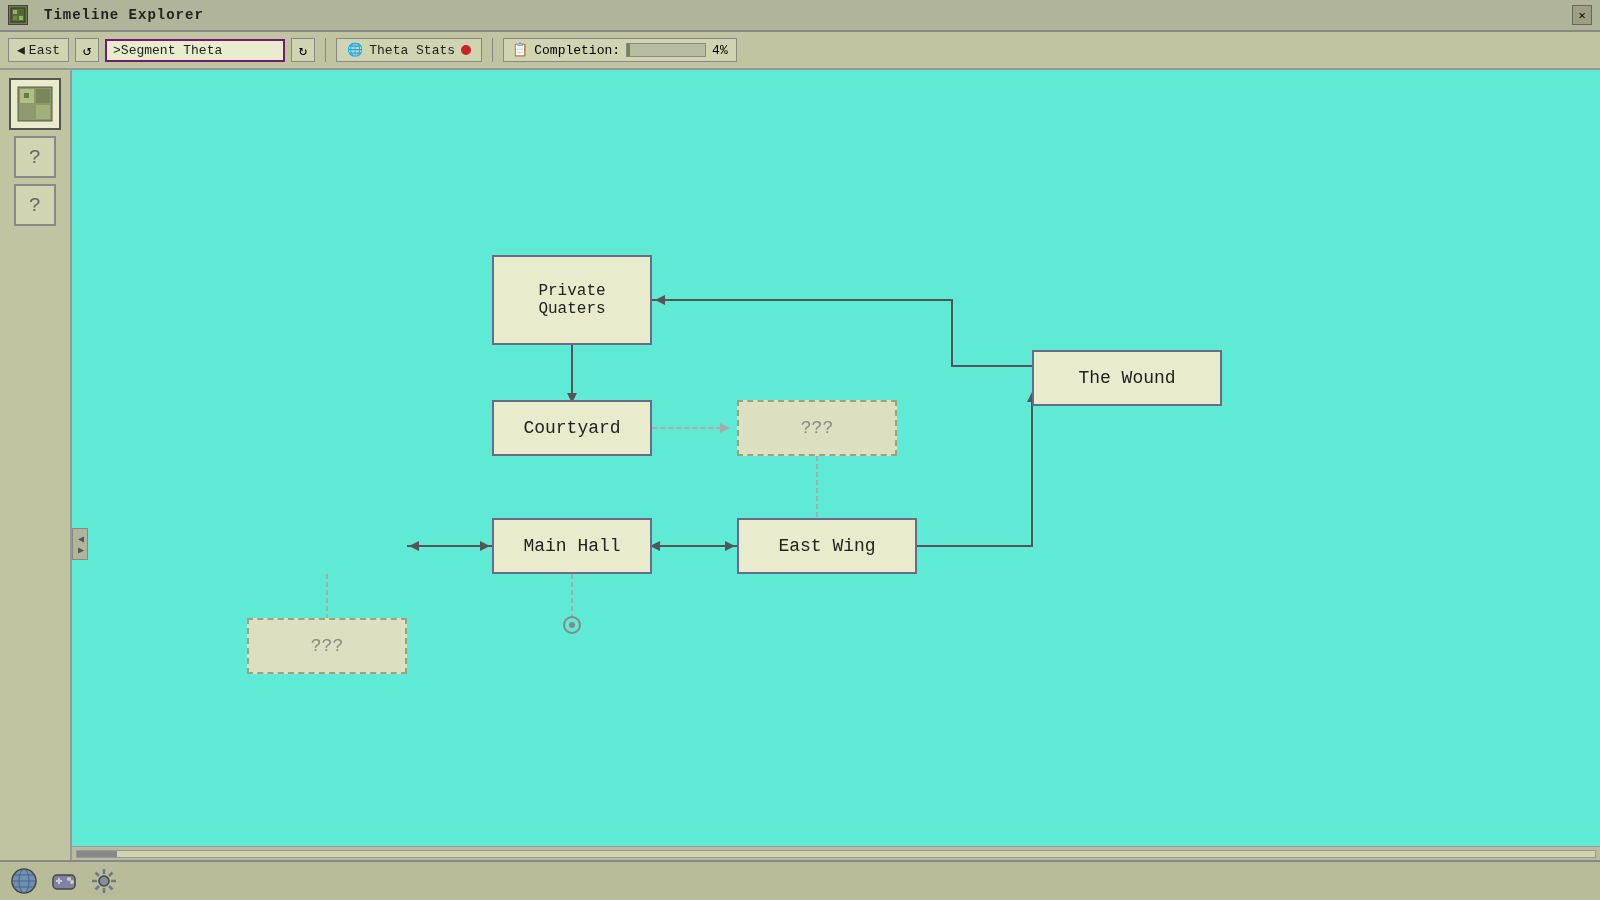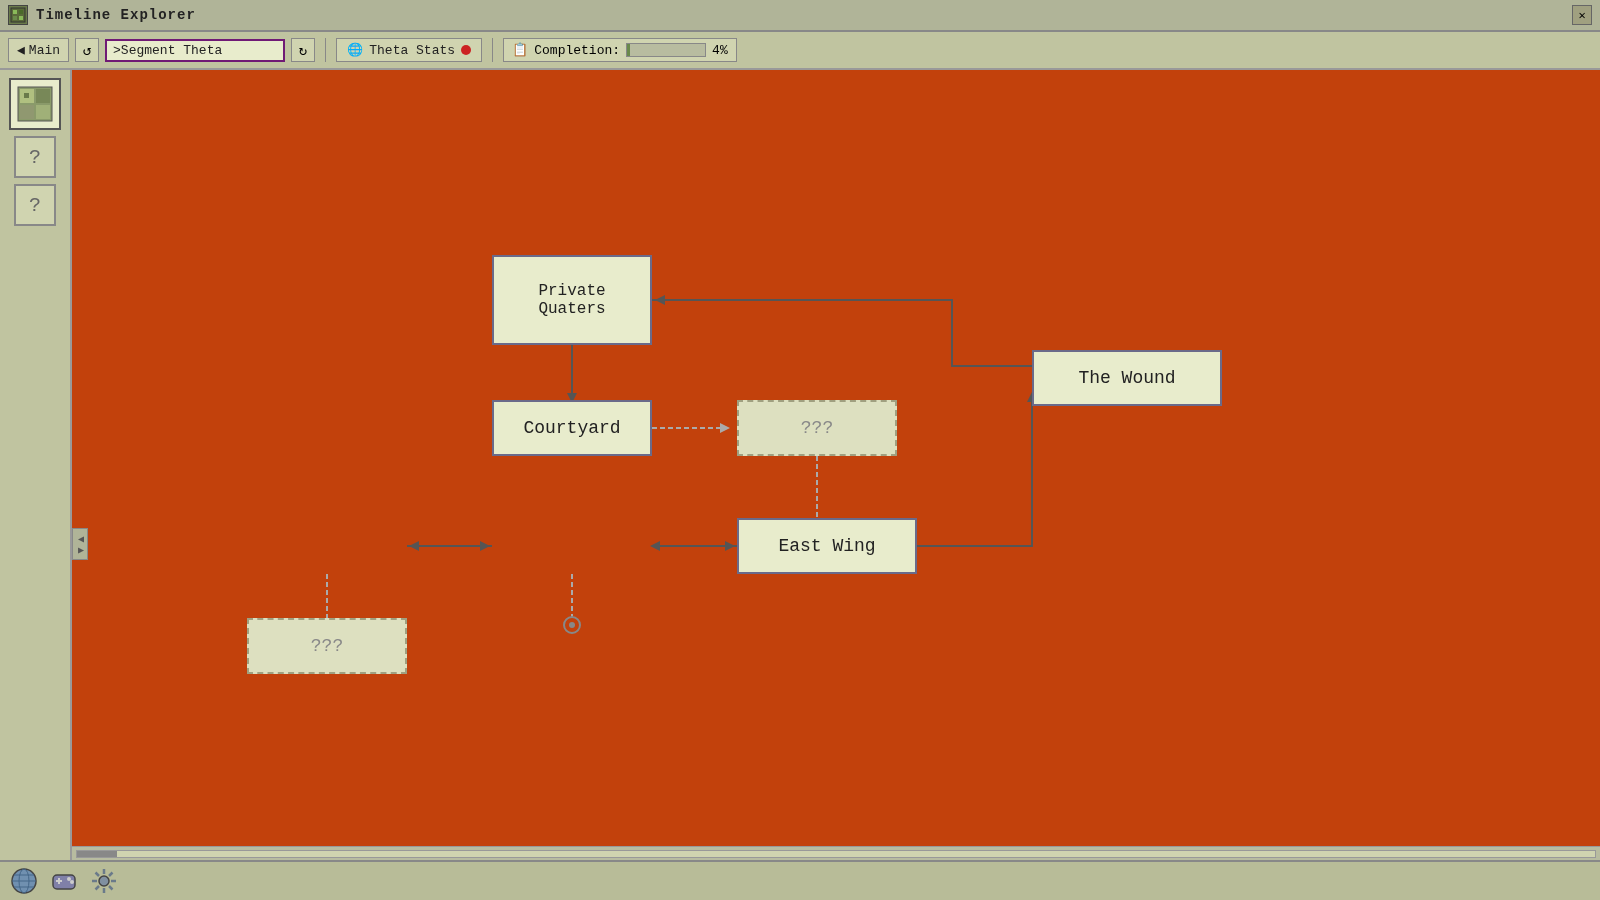--- a/index.html
+++ b/index.html
@@ -12,21 +12,21 @@
     }
 
     
     #titlebar {
       display: flex;
       align-items: center;
       background: #b0b498;
       border-bottom: 2px solid #888;
       height: 32px;
       padding: 0 8px;
-      gap: 8px;
+      gap: 16px;
     }
     #titlebar-icon {
       width: 20px;
       height: 20px;
       background: #6a7a4a;
       border: 1px solid #444;
       display: flex; align-items: center; justify-content: center;
       font-size: 10px; color: #fff;
     }
     #titlebar-title {
@@ -143,21 +143,21 @@
       background: #e8eccc;
       border-color: #555;
     }
     .sidebar-item-sm {
       width: 42px; height: 42px;
     }
 
     
     #canvas-area {
       flex: 1;
-      background: #c2410c;
+      background: #5eead4;
       position: relative;
       overflow: hidden;
     }
 
     
     #connector-svg {
       position: absolute;
       top: 0; left: 0;
       width: 100%; height: 100%;
       pointer-events: none;
@@ -254,21 +254,21 @@
       <rect x="9" y="9" width="4" height="4" fill="#8aba5a"></rect>
     </svg>
   </div>
   <span id="titlebar-title">Timeline Explorer</span>
   <div id="titlebar-close">✕</div>
 </div>
 
 <div id="toolbar">
   <div class="toolbar-btn">
     <span>◀</span>
-    <span>Main</span>
+    <span>East</span>
   </div>
   <div class="toolbar-nav-btn">
     <span>↺</span>
   </div>
   <input id="segment-input" type="text" value="&gt;Segment Theta" style="">
   <div class="toolbar-nav-btn">
     <span>↻</span>
   </div>
   <div class="toolbar-sep"></div>
   <div id="global-stats-btn" class="toolbar-btn">
@@ -351,20 +351,23 @@
 
     <div class="node locked" id="node-unknown1" style="left:665px;top:330px;width:160px;height:56px;">
       <span>???</span>
     </div>
 
     <div class="node" id="node-the-wound" style="left:960px;top:280px;width:190px;height:56px;">
       <span>The Wound</span>
     </div>
 
 
+    <div class="node" id="node-main-hall" style="left:420px;top:448px;width:160px;height:56px;">
+      <span>Main Hall</span>
+    </div>
 
     <div class="node" id="node-east-wing" style="left:665px;top:448px;width:180px;height:56px;">
       <span>East Wing</span>
     </div>
 
     <div class="node locked" id="node-unknown2" style="left:175px;top:548px;width:160px;height:56px;">
       <span>???</span>
     </div>
 
     <div id="side-handle">

